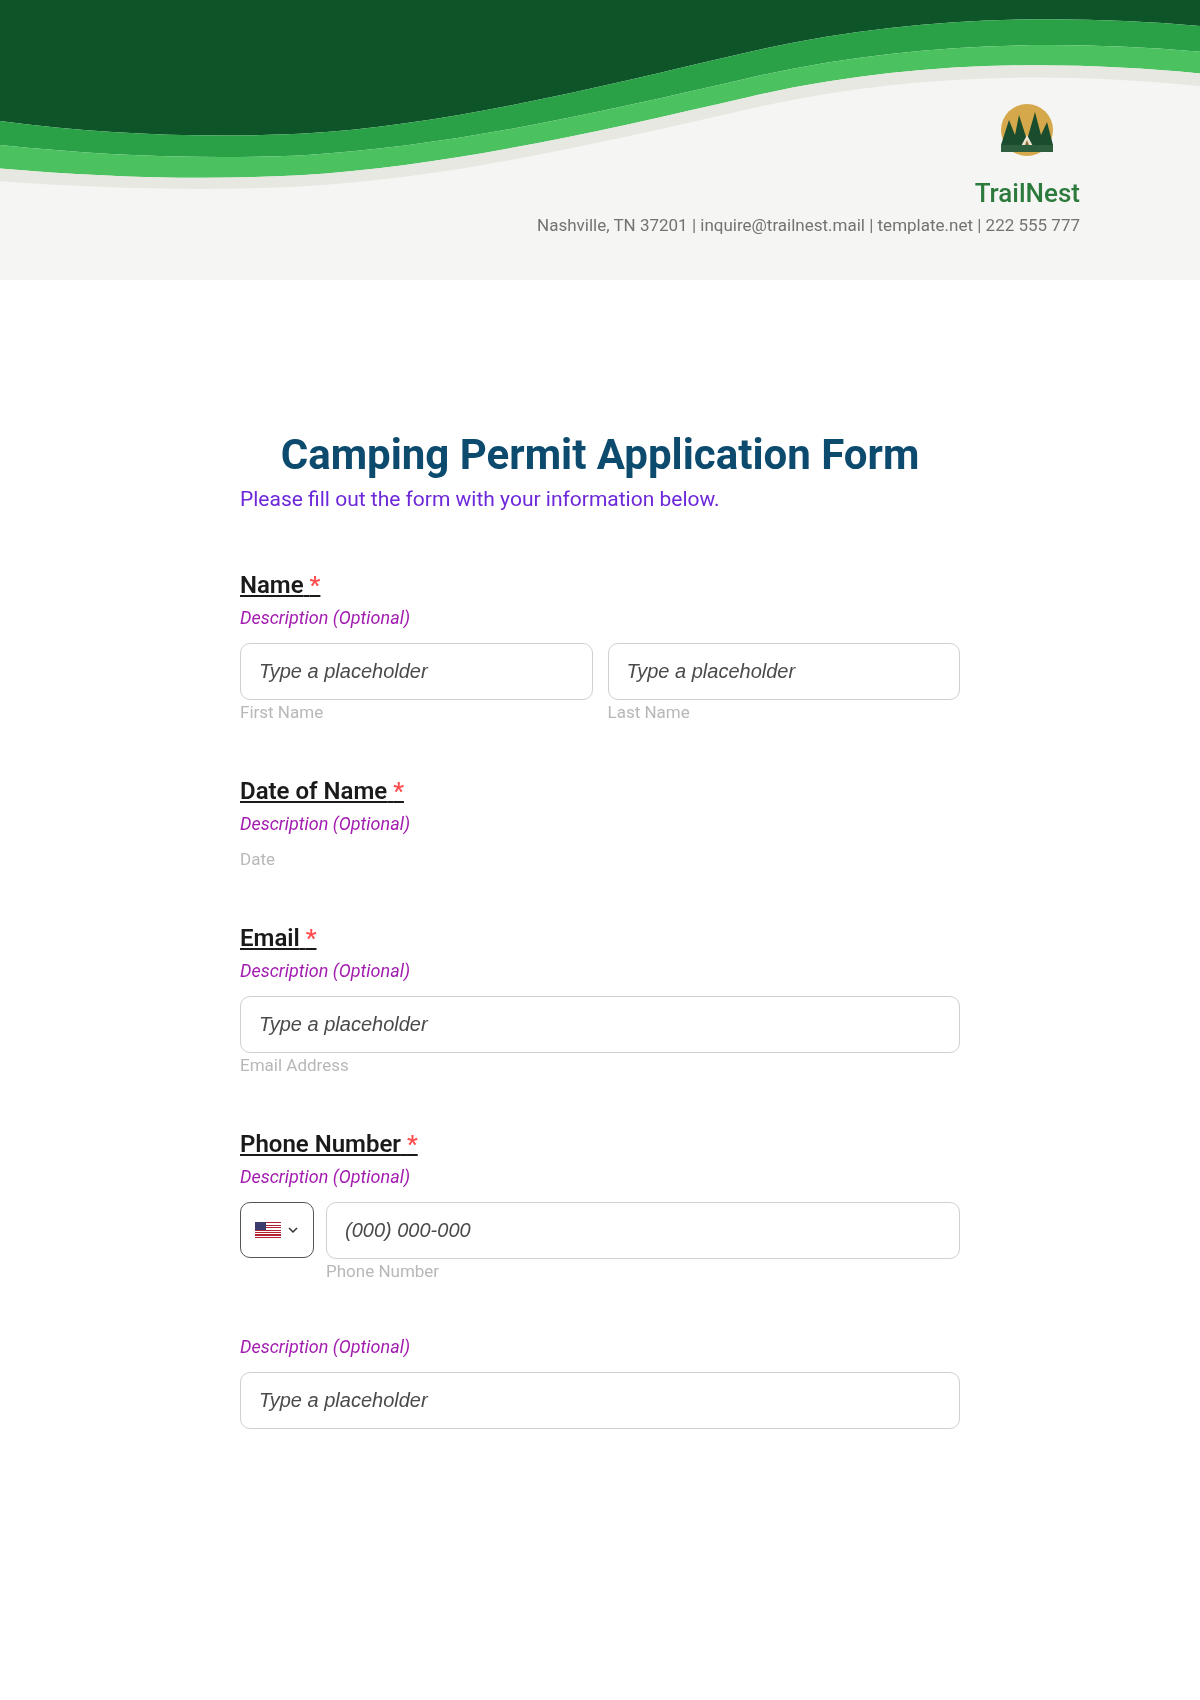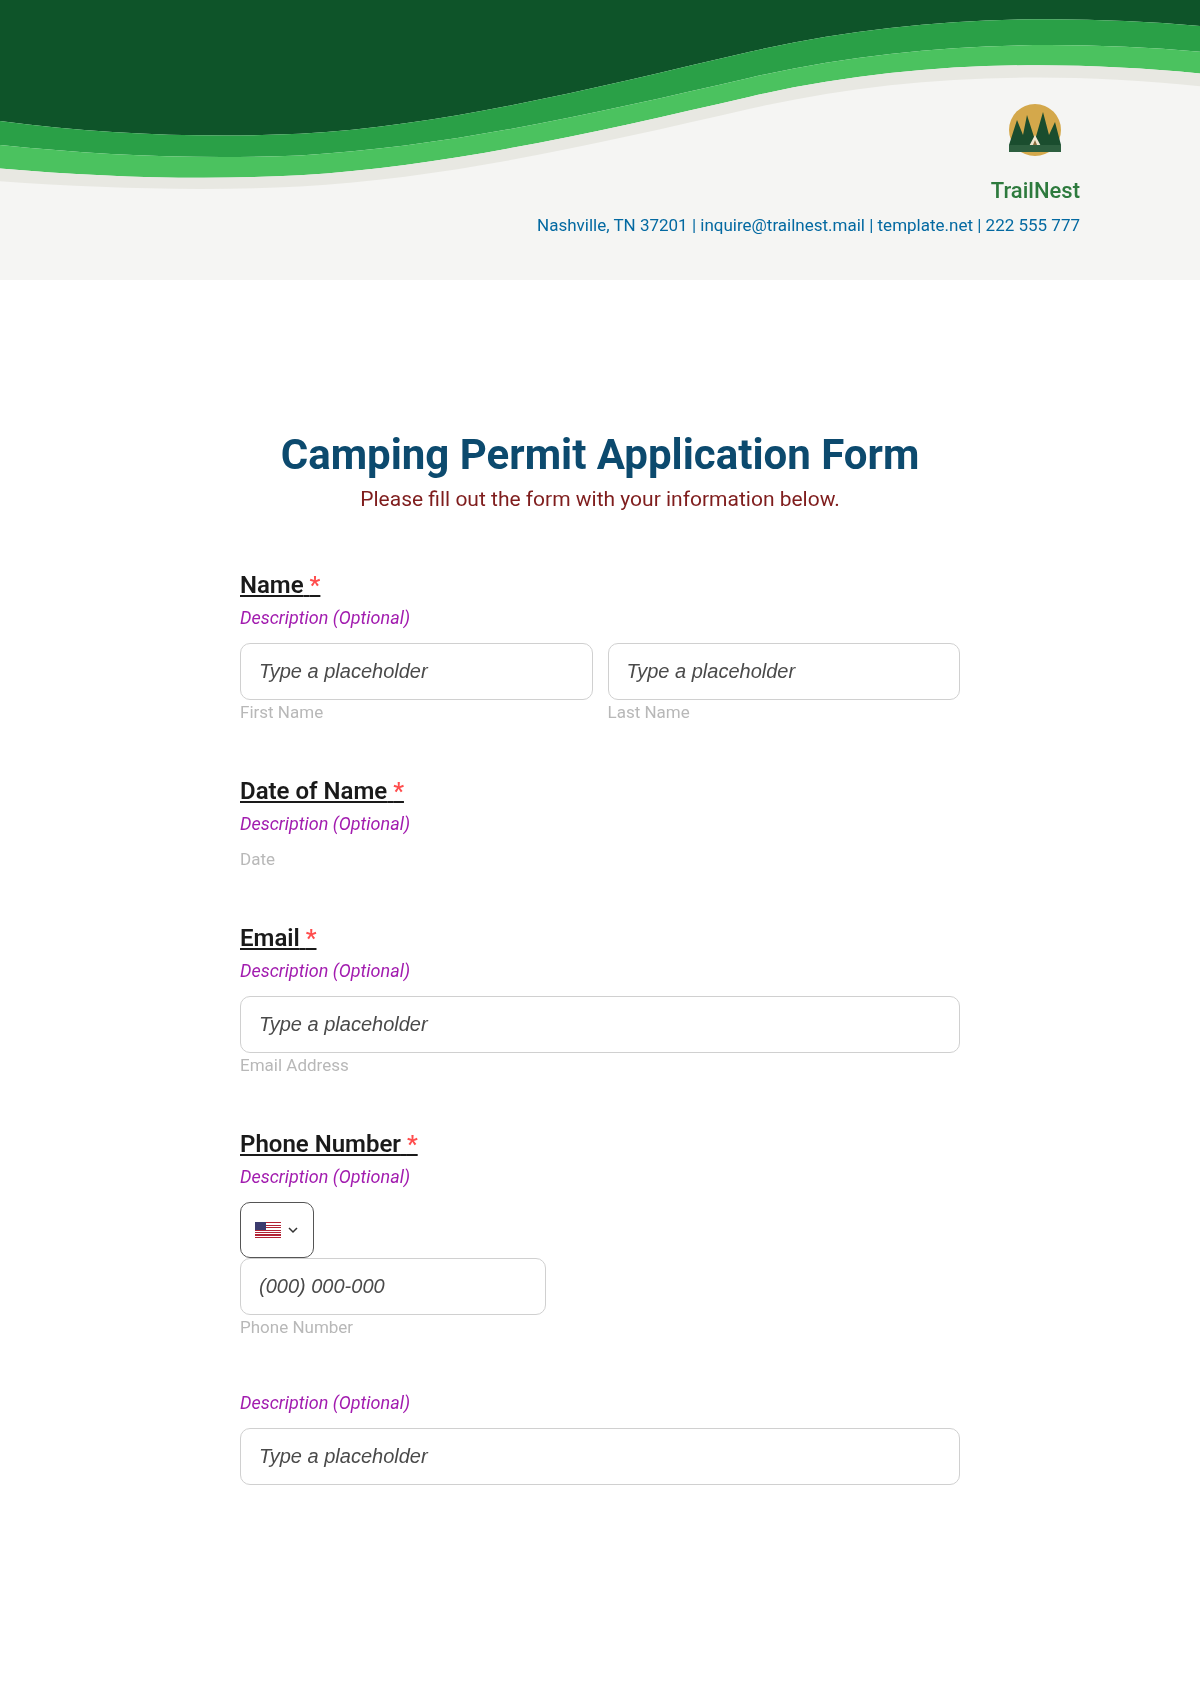--- a/index.html
+++ b/index.html
@@ -39,48 +39,47 @@
       top: 100px;
       text-align: center;
     }
     .logo {
       width: 80px;
       height: 70px;
       margin: 0 auto;
     }
     .brand-name {
       color: #2d7a3d;
-      font-size: 22px;
+      font-size: 26px;
       font-weight: 500;
       margin-top: 4px;
     }
     .contact-info {
       position: absolute;
       right: 120px;
       top: 215px;
-      color: #0369a1;
+      color: #737373;
       font-size: 17px;
       text-align: right;
     }
     .form-container {
       max-width: 920px;
       margin: 0 auto;
       padding: 150px 100px 40px 100px;
     }
     .form-title {
       font-size: 42px;
       font-weight: 700;
       color: #0c4a6e;
       text-align: center;
       margin-bottom: 8px;
     }
     .form-subtitle {
       font-size: 21px;
-      color: #7f1d1d;
-      text-align: center;
+      color: #6d28d9;
       margin-bottom: 60px;
     }
     .form-group {
       margin-bottom: 55px;
     }
     .field-label {
       font-size: 24px;
       font-weight: 600;
       color: #1a1a1a;
       margin-bottom: 8px;
@@ -115,22 +114,22 @@
     .text-input::placeholder {
       color: #4a4a4a;
     }
     .sub-label {
       font-size: 17px;
       color: #b8b8b8;
       margin-top: 2px;
     }
     .phone-row {
       display: flex;
+      gap: 12px;
       align-items: flex-start;
-      flex-direction: column;
     }
     .country-select {
       display: flex;
       align-items: center;
       gap: 6px;
       padding: 14px 14px;
       border: 1.5px solid #555;
       border-radius: 10px;
       cursor: pointer;
       height: 56px;

